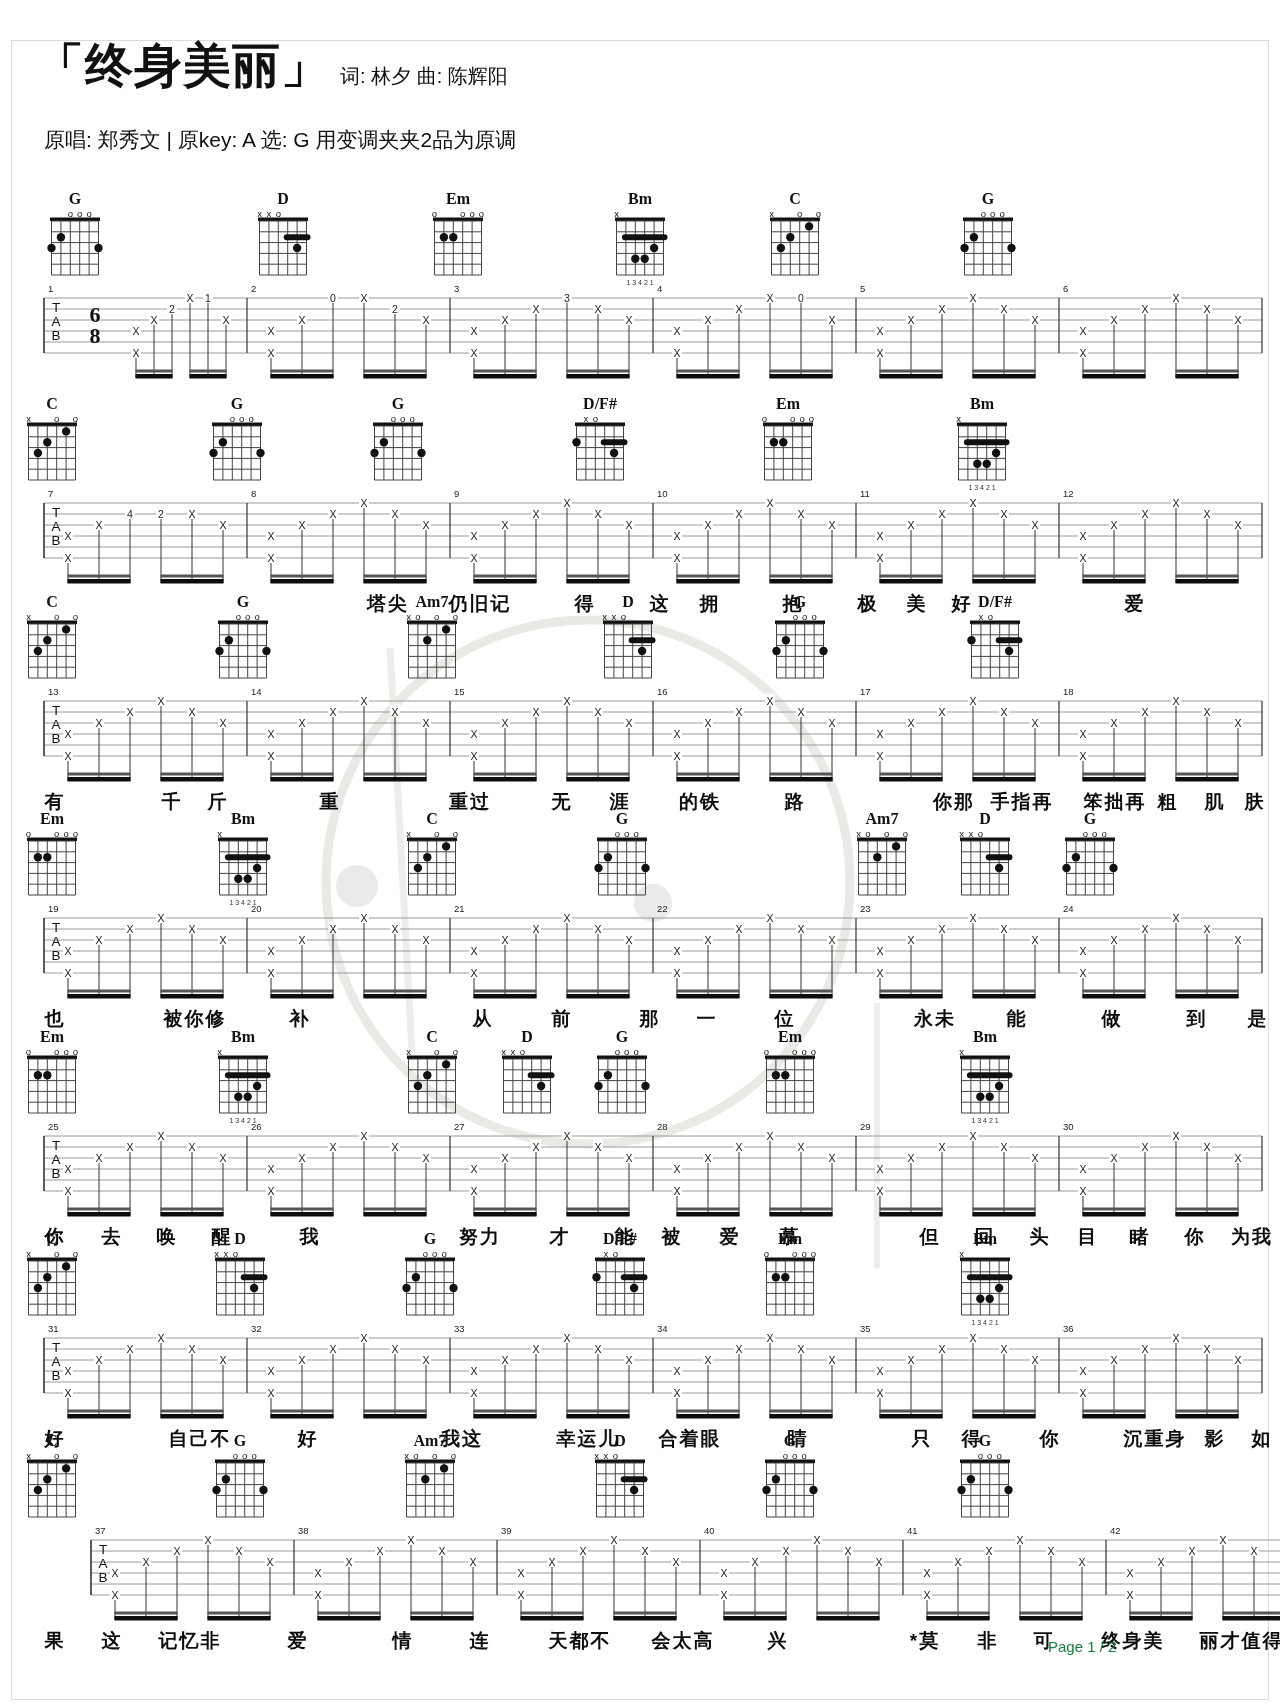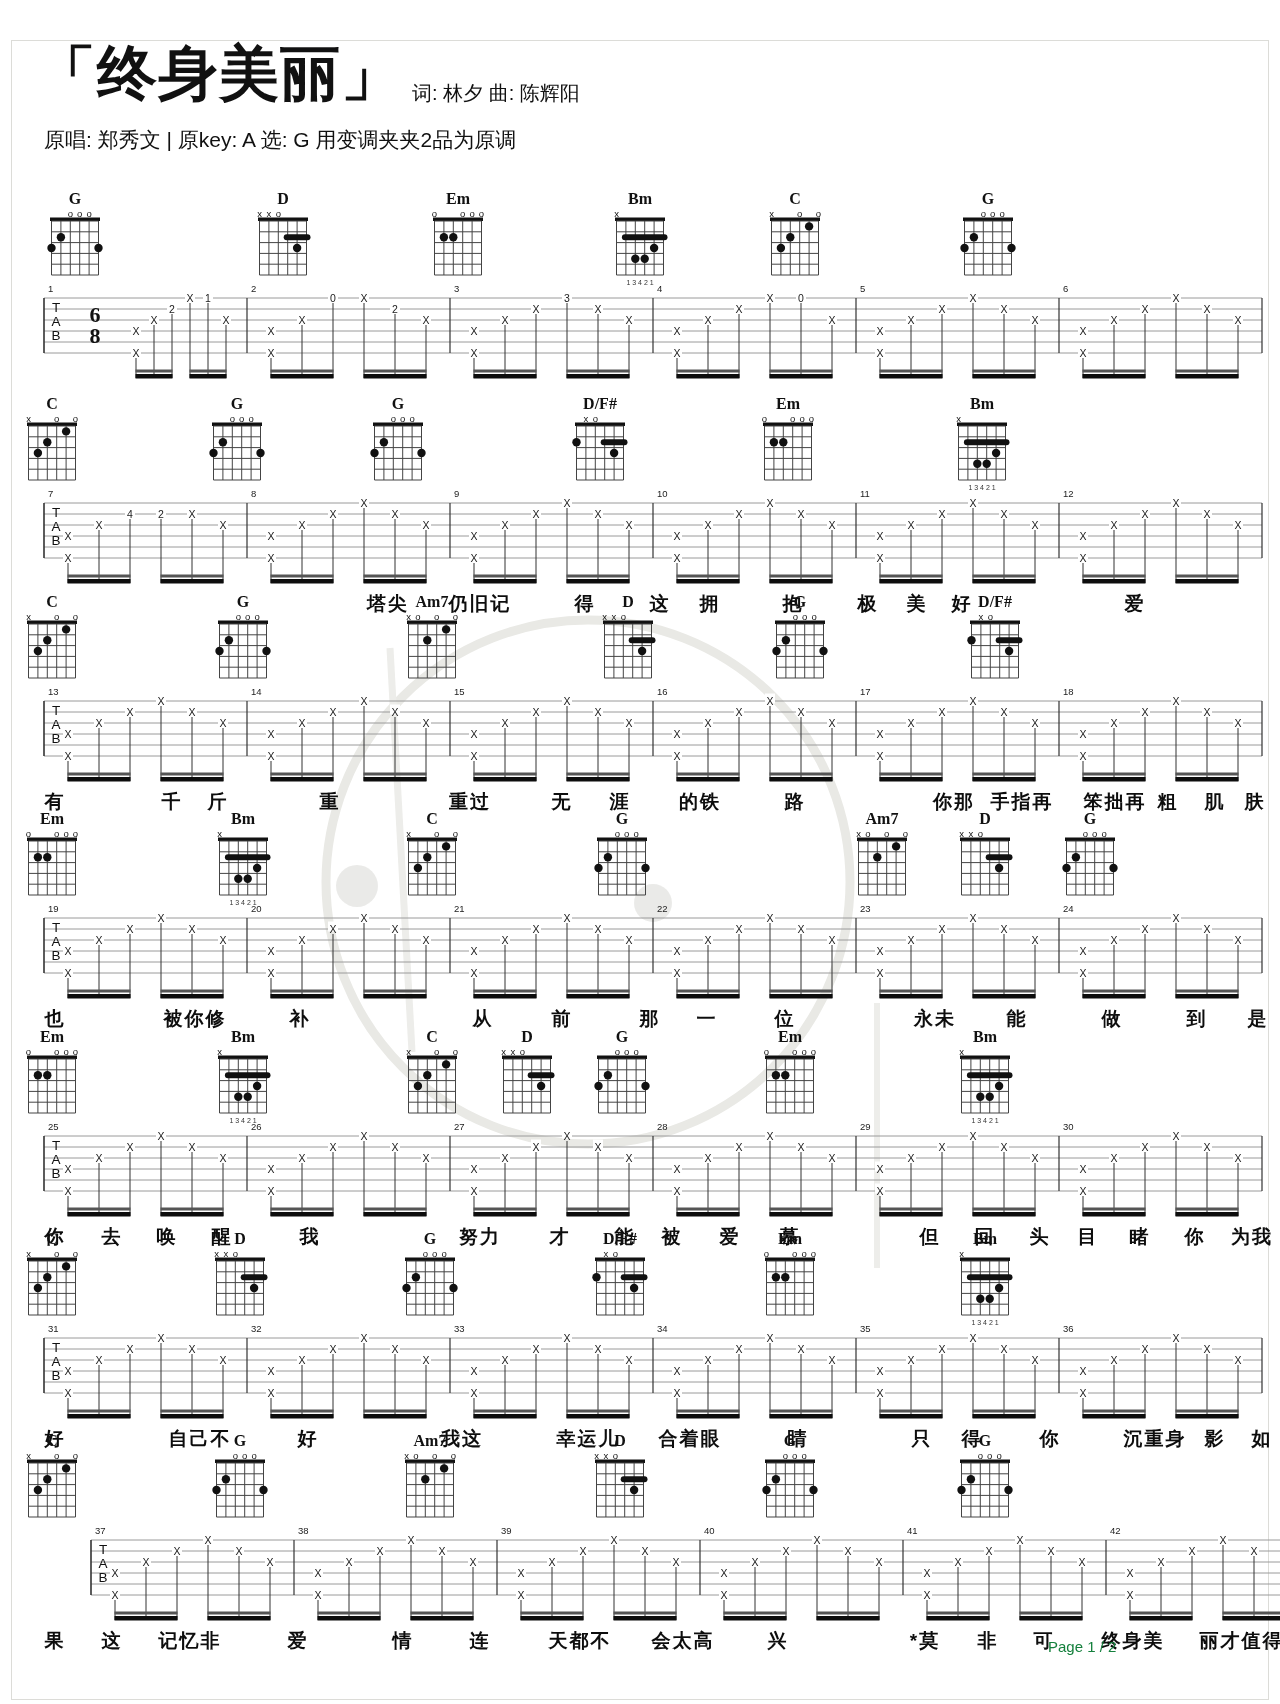--- a/index.html
+++ b/index.html
@@ -4,21 +4,21 @@
 <style>
   html,body{margin:0;padding:0;}
   body{
     width:1280px;height:1704px;position:relative;overflow:hidden;
     background:#ffffff;color:#111;
     font-family:"Liberation Sans",sans-serif;
   }
   .frame{position:absolute;left:11px;right:11px;top:40px;bottom:4px;
     border:1px solid #dcdcd8;pointer-events:none;z-index:2;}
   .header{position:absolute;left:36px;top:34px;display:flex;align-items:flex-end;z-index:3;}
-  .title{font-size:60px;font-weight:700;letter-spacing:1px;white-space:nowrap;}
+  .title{font-size:48px;font-weight:700;letter-spacing:1px;white-space:nowrap;}
   .credits{font-size:20px;margin:0 0 8px 10px;white-space:nowrap;}
   .subtitle{position:absolute;left:44px;top:126px;font-size:21px;z-index:3;white-space:nowrap;}
   #systems{position:absolute;left:0;top:0;width:1280px;height:1704px;z-index:3;}
   .chord{position:absolute;}
   .staffwrap{position:absolute;left:0;width:1280px;height:232px;}
   .lyricline{position:absolute;left:0;width:1280px;height:26px;}
   .lyric{
     position:absolute;transform:translateX(-50%);
     font-size:19px;font-weight:700;letter-spacing:2px;white-space:nowrap;color:#0d0d0d;
     font-family:"Liberation Sans",sans-serif;

